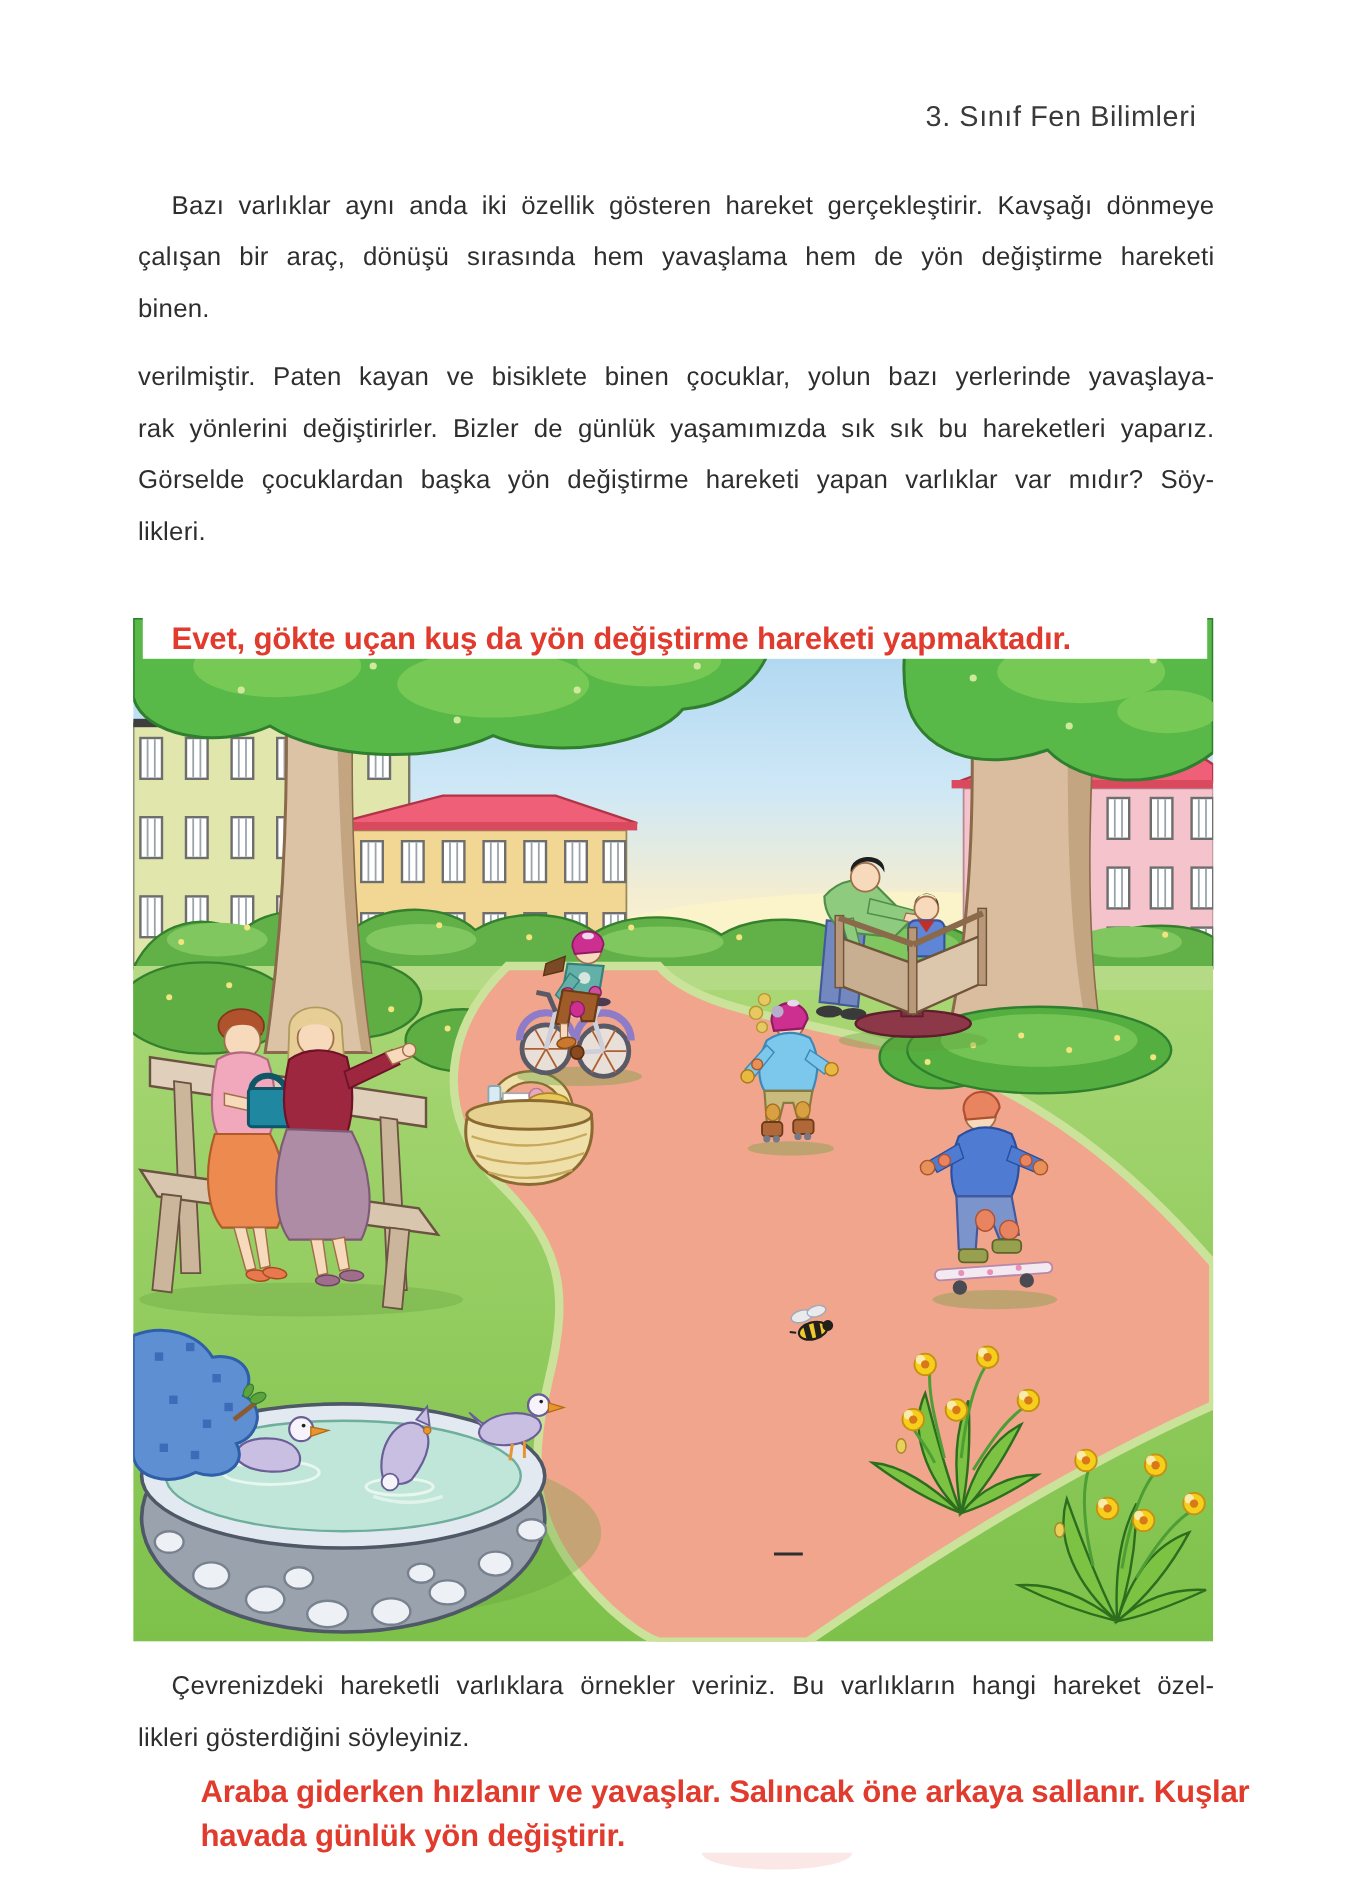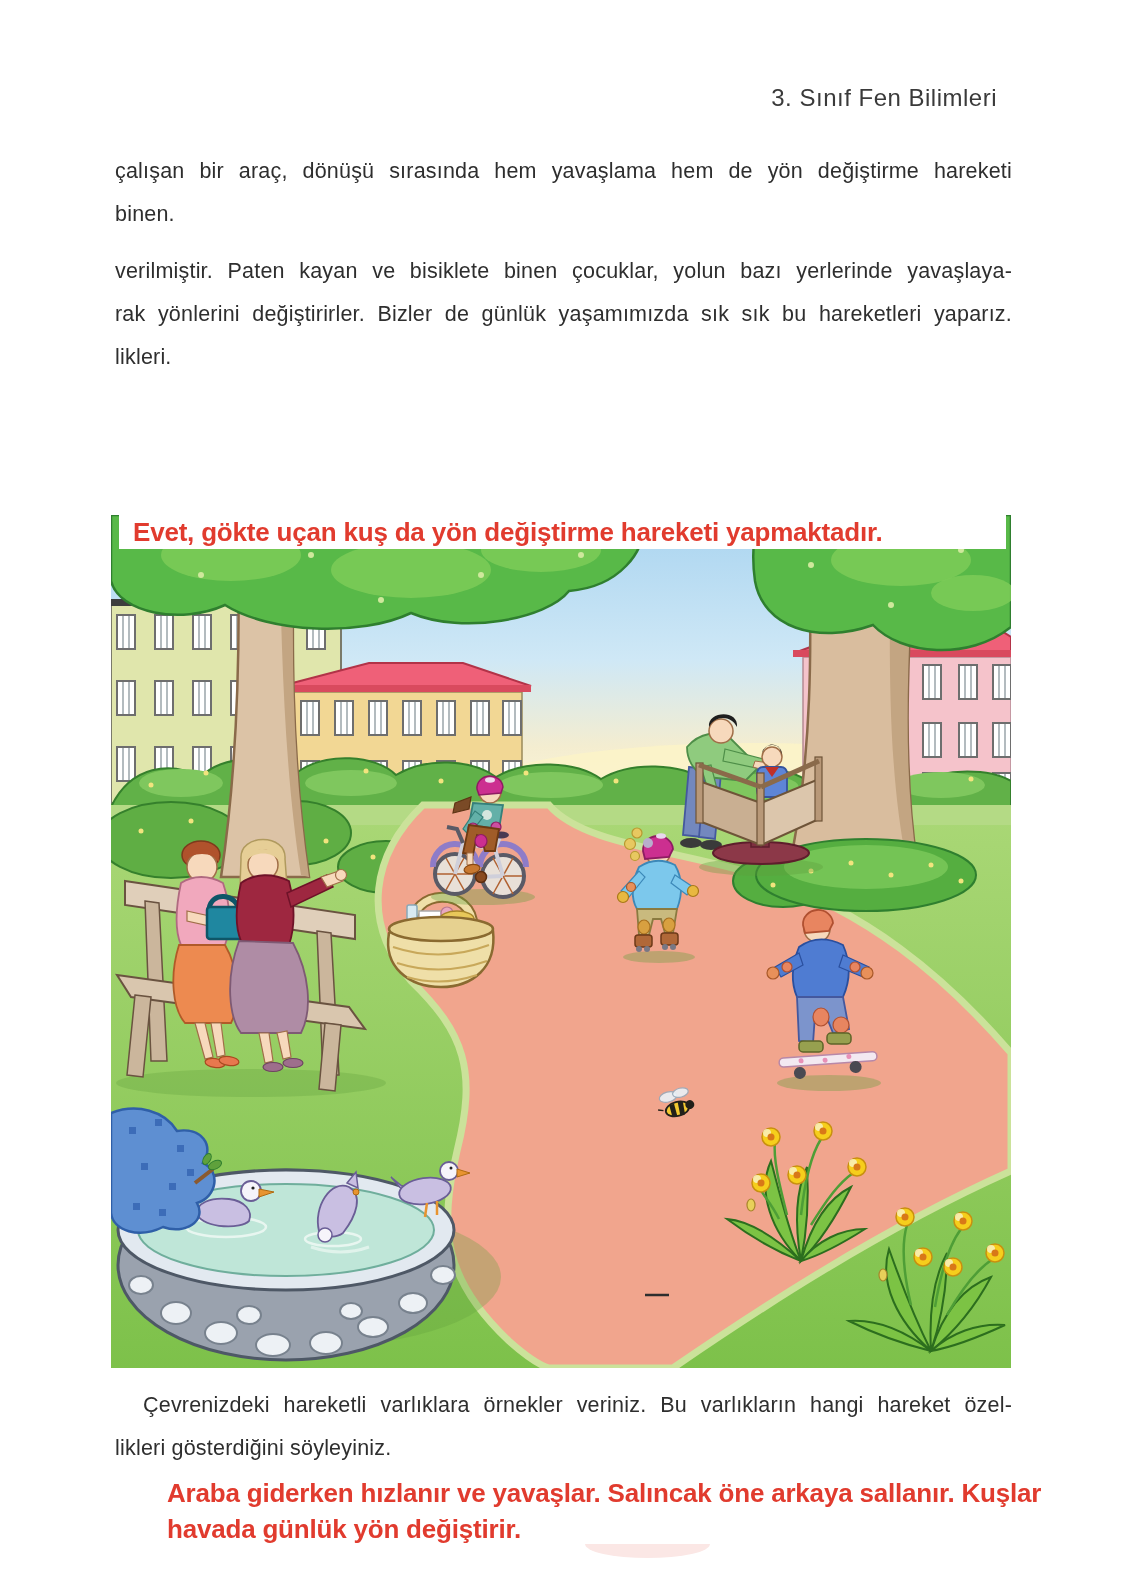--- a/index.html
+++ b/index.html
@@ -20,21 +20,21 @@
   }
   .j{text-align-last:justify;}
   .ind{text-indent:28px;}
   .pgap{height:14px;}
   #illus{
     position:absolute;left:111px;top:515px;width:900px;height:853px;
   }
   #illus svg{display:block;}
   .answer-strip{
     position:absolute;left:8px;right:5px;top:0;height:34px;background:#ffffff;
-    display:flex;align-items:center;padding-left:14px;box-sizing:border-box;
+    display:flex;align-items:center;padding-left:24px;box-sizing:border-box;
     font-size:26px;font-weight:bold;color:#e13b2e;letter-spacing:-.2px;
     white-space:nowrap;
   }
   #answer2{
     position:absolute;left:127px;top:1476px;width:960px;
     font-size:26px;font-weight:bold;color:#e13b2e;line-height:35.5px;
     letter-spacing:-.2px;
     margin-left:40px;
   }
   .pink-arc{
@@ -42,27 +42,29 @@
     background:#fbe7e5;border-radius:0 0 63px 63px / 0 0 14px 14px;
   }
 </style>
 </head>
 <body>
 
 <div class="hdr">3. Sınıf Fen Bilimleri</div>
 
 <div class="textblock" id="para12">
   <div>
+    <div class="pline j ind">Bazı varlıklar aynı anda iki özellik gösteren hareket gerçekleştirir. Kavşağı dönmeye</div>
     <div class="pline j">çalışan bir araç, dönüşü sırasında hem yavaşlama hem de yön değiştirme hareketi</div>
     <div class="pline">binen.</div>
   </div>
   <div class="pgap"></div>
   <div>
     <div class="pline j">verilmiştir. Paten kayan ve bisiklete binen çocuklar, yolun bazı yerlerinde yavaşlaya-</div>
     <div class="pline j">rak yönlerini değiştirirler. Bizler de günlük yaşamımızda sık sık bu hareketleri yaparız.</div>
+    <div class="pline j">Görselde çocuklardan başka yön değiştirme hareketi yapan varlıklar var mıdır? Söy-</div>
     <div class="pline">likleri.</div>
   </div>
 </div>
 
 <div id="illus">
 <svg width="900" height="853" viewBox="0 0 900 853" xmlns="http://www.w3.org/2000/svg">
   <defs>
     <linearGradient id="g_sky" x1="0" y1="0" x2="0" y2="1">
       <stop offset="0" stop-color="#A9D4F0"></stop>
           <stop offset="0.5" stop-color="#CFE8F6"></stop>

